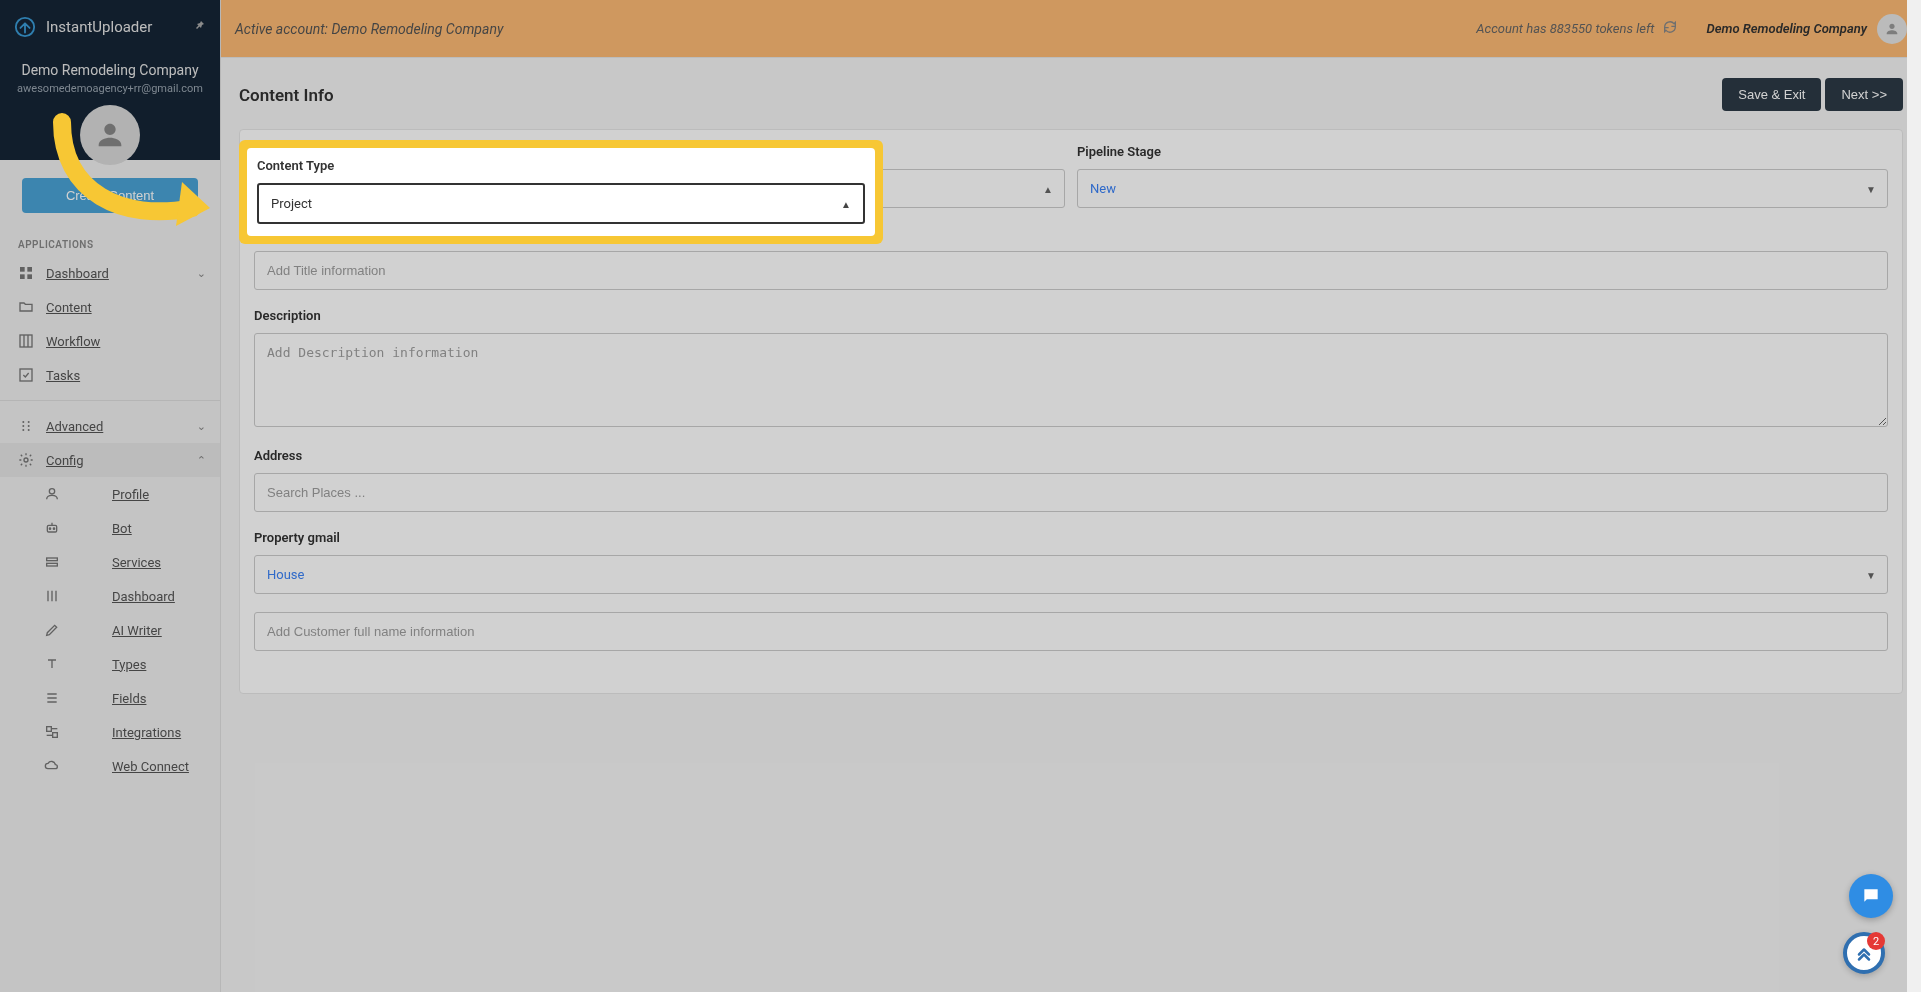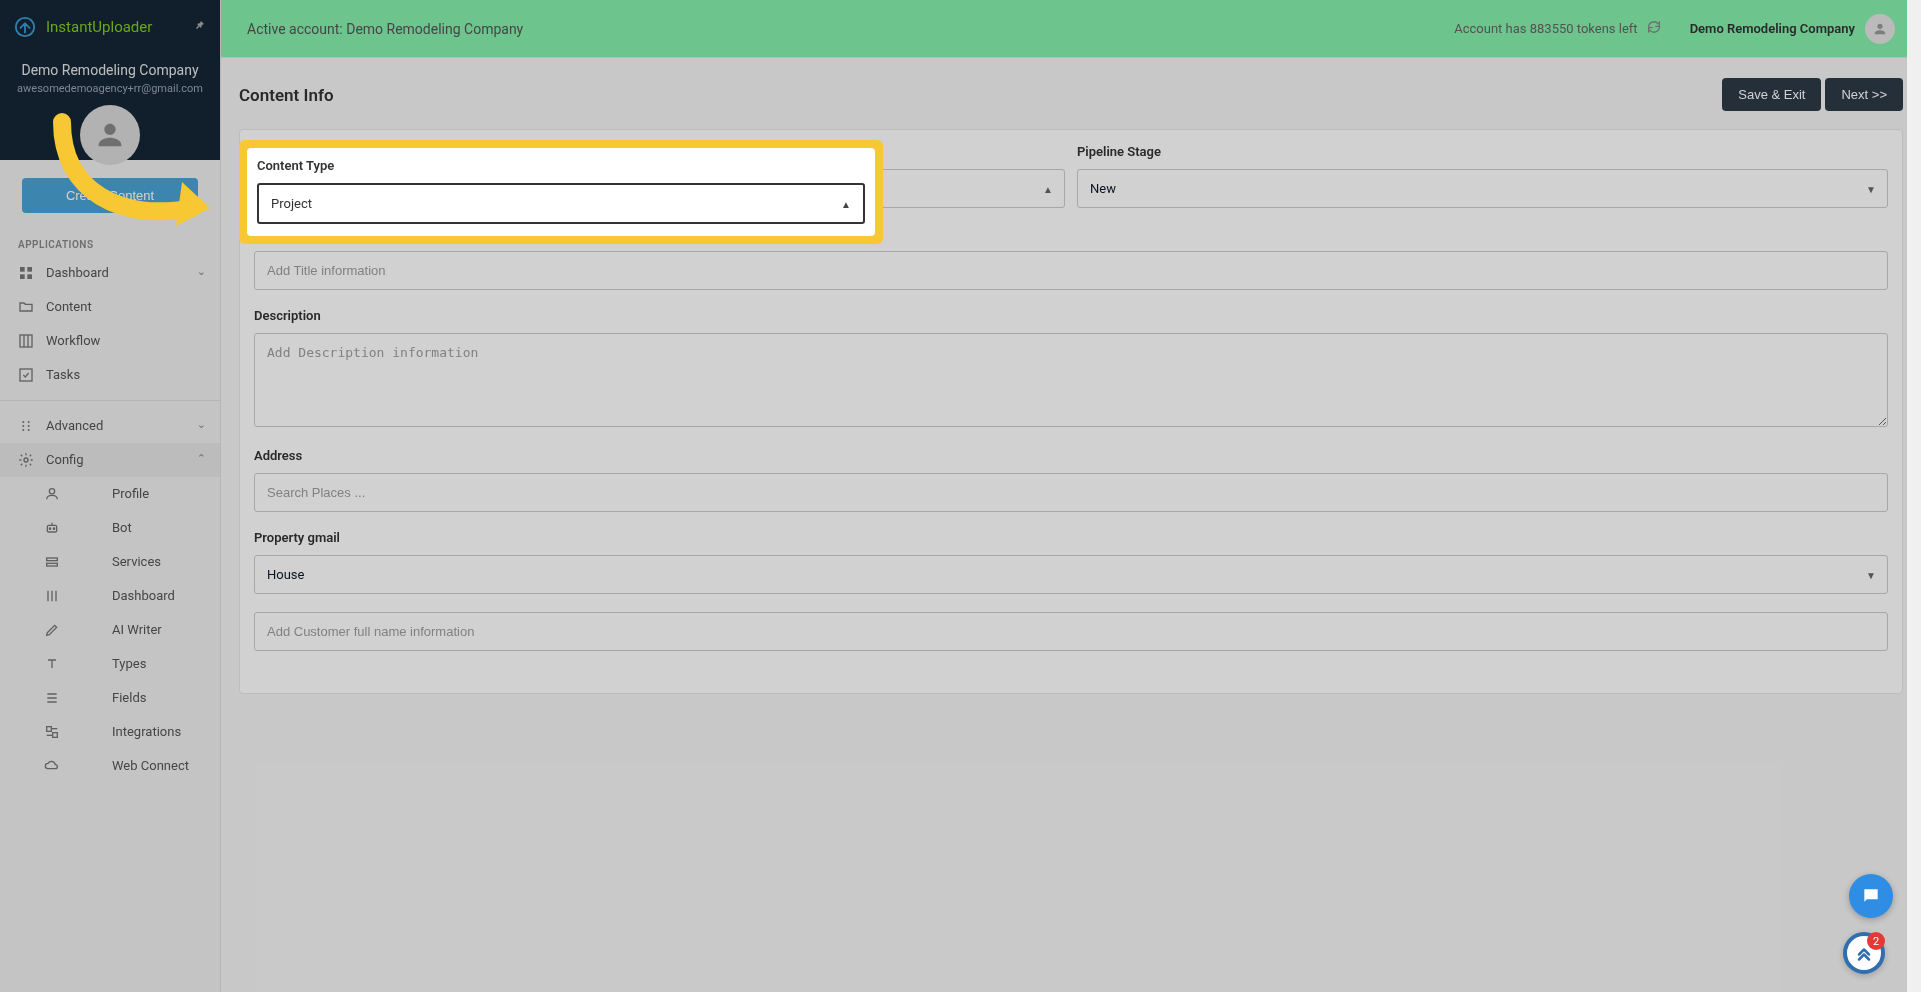--- a/index.html
+++ b/index.html
@@ -4,62 +4,62 @@
 <style>
   * { box-sizing: border-box; margin: 0; padding: 0; }
   html, body { height: 100%; width: 100%; font-family: -apple-system, BlinkMacSystemFont, "Segoe UI", Roboto, Arial, sans-serif; font-size: 14px; color: #333; background: #f5f5f5; overflow: hidden; }
   .app { display: flex; width: 1921px; height: 992px; position: relative; }
   
   
   .sidebar { width: 221px; background: #f0f0f0; display: flex; flex-direction: column; flex-shrink: 0; border-right: 1px solid #e0e0e0; }
   .sidebar-top { background: #152536; color: #fff; padding: 0; height: 160px; position: relative; }
   .brand { display: flex; align-items: center; padding: 16px 14px; }
   .brand-logo { width: 22px; height: 22px; margin-right: 10px; }
-  .brand-name { font-size: 15px; font-weight: 400; color: #84cc16; }
+  .brand-name { font-size: 15px; font-weight: 400; color: #e5e5e5; }
   .pin-icon { position: absolute; right: 14px; top: 18px; color: #aaa; }
   .company-block { text-align: center; padding: 8px 14px 0; }
   .company-name { font-size: 14px; color: #e6e6e6; }
   .company-email { font-size: 11px; color: #9aa5b0; margin-top: 4px; }
   .avatar-row { text-align: center; margin-top: 10px; }
   .avatar-circle { width: 60px; height: 60px; border-radius: 50%; background: #d9d9d9; display: inline-flex; align-items: center; justify-content: center; }
   .avatar-circle svg { width: 34px; height: 34px; fill: #888; }
 
   .create-btn-wrap { padding: 18px 22px 12px; }
   .create-btn { width: 100%; background: #4aa3d6; color: #fff; border: none; border-radius: 4px; padding: 10px 0; font-size: 13px; cursor: pointer; }
 
   .nav-heading { font-size: 10px; color: #888; letter-spacing: 0.5px; padding: 14px 18px 6px; font-weight: 600; }
-  .nav-item { display: flex; padding: 9px 18px; font-size: 13px; color: #555; cursor: pointer; position: relative; }
+  .nav-item { display: flex; align-items: center; padding: 9px 18px; font-size: 13px; color: #555; cursor: pointer; position: relative; text-decoration: underline; }
   .nav-item .nav-icon { width: 16px; height: 16px; margin-right: 12px; color: #777; flex-shrink: 0; }
   .nav-item .nav-chevron { position: absolute; right: 14px; color: #888; font-size: 11px; }
   .nav-item.active { background: #e6e6e6; }
   .nav-sub .nav-item { padding-left: 44px; gap: 40px; }
   .nav-divider { height: 1px; background: #ddd; margin: 8px 0; }
 
   
   .main { flex: 1; display: flex; flex-direction: column; position: relative; }
-  .topbar { height: 58px; background: #86efac; border-bottom: 1px solid #e6e6e6; display: flex; align-items: center; padding: 0 26px; }
+  .topbar { height: 58px; background: #fdba74; border-bottom: 1px solid #e6e6e6; display: flex; align-items: center; padding: 0 14px; font-style: italic; }
   .active-account { font-size: 14px; color: #555; }
   .topbar-spacer { flex: 1; }
   .token-info { font-size: 13px; color: #666; display: flex; align-items: center; margin-right: 28px; }
   .token-info .refresh-icon { margin-left: 8px; color: #888; }
   .top-company { font-size: 13px; font-weight: 600; color: #333; margin-right: 10px; }
   .top-avatar { width: 30px; height: 30px; border-radius: 50%; background: #e4e4e4; display: inline-flex; align-items: center; justify-content: center; }
   .top-avatar svg { width: 16px; height: 16px; fill: #999; }
 
   .page { flex: 1; padding: 20px 18px 0 18px; overflow-y: auto; }
   .page-header { display: flex; align-items: center; margin-bottom: 18px; }
   .page-title { font-size: 17px; font-weight: 600; color: #333; }
   .page-actions { margin-left: auto; display: flex; gap: 4px; }
   .btn-dark { background: #2d3a46; color: #fff; border: none; border-radius: 4px; padding: 9px 16px; font-size: 13px; cursor: pointer; }
   
   .card { background: #fff; border: 1px solid #e6e6e6; border-radius: 4px; padding: 14px 14px 24px; }
   .form-row { display: flex; gap: 12px; margin-bottom: 18px; }
   .form-col { flex: 1; min-width: 0; }
   .form-label { font-size: 13px; font-weight: 600; color: #333; display: block; margin-bottom: 10px; }
-  .form-field { width: 100%; border: 1px solid #ccc; border-radius: 3px; background: #fff; padding: 11px 12px; font-size: 13px; color: #0f172a; outline: none; }
+  .form-field { width: 100%; border: 1px solid #ccc; border-radius: 3px; background: #fff; padding: 11px 12px; font-size: 13px; color: #3b82f6; outline: none; }
   .form-select { position: relative; font-family: inherit; }
   .select-caret { position: absolute; right: 12px; top: 50%; transform: translateY(-50%); color: #666; font-size: 10px; pointer-events: none; }
   textarea.form-field { resize: both; height: 94px; }
   .form-field::placeholder { color: #9e9e9e; }
 
   
   .highlight-frame { background: #f7c734; border-radius: 6px; padding: 8px; position: absolute; top: 140px; left: 239px; width: 644px; z-index: 210; box-shadow: 0 0 0 0 rgba(0,0,0,0); }
   .highlight-inner { background: #fff; border-radius: 4px; padding: 10px 10px 12px; }
   .highlight-inner .form-label { margin-bottom: 10px; }
   .highlight-select { border: 2px solid #333; border-radius: 3px; position: relative; padding: 11px 12px; font-size: 13px; }

